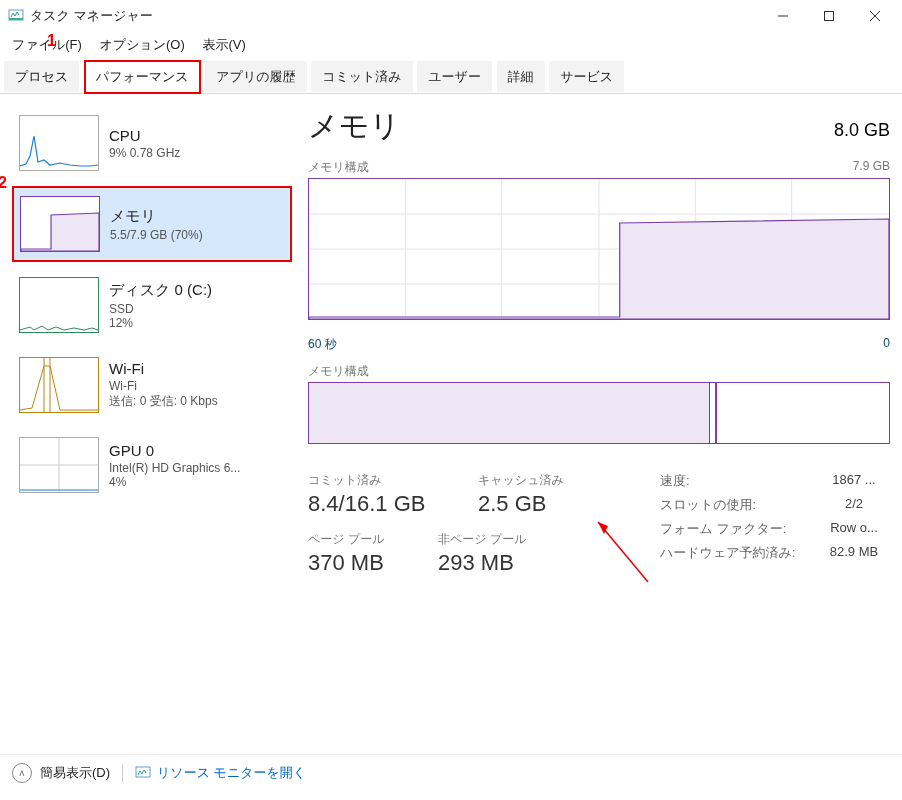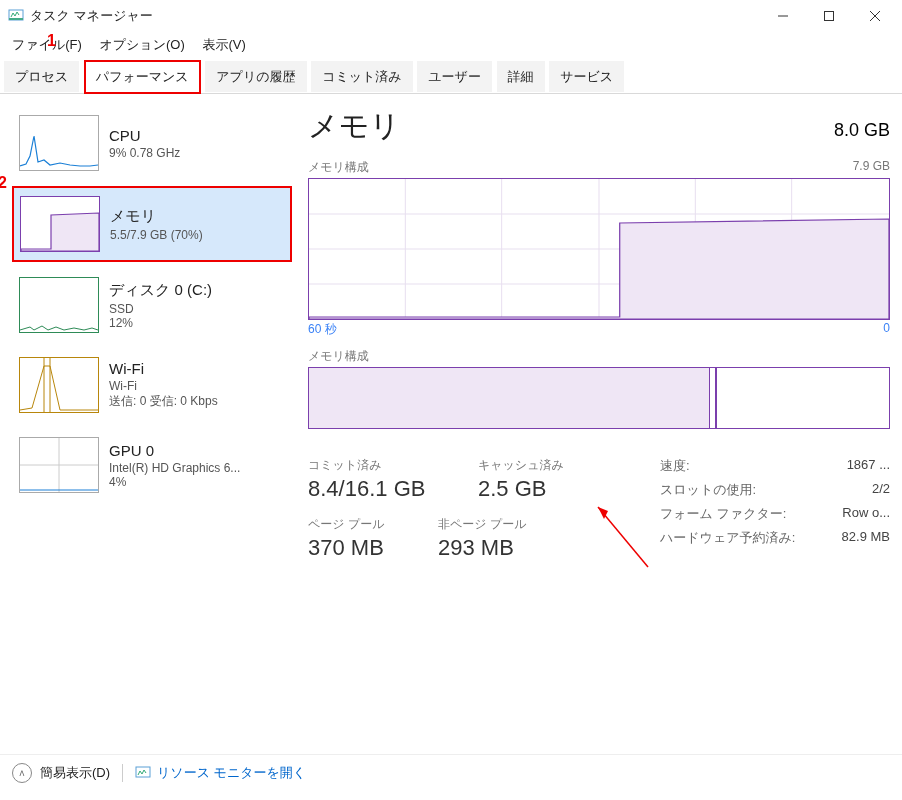--- a/index.html
+++ b/index.html
@@ -19,33 +19,33 @@
   .card.selected{background:#d6e8fb;border:2px solid #e00}
   .thumb{width:78px;height:54px;border:1px solid #aaa;margin-right:10px;background:#fff;position:relative;overflow:hidden;flex:0 0 78px}
   .card-title{font-size:15px;color:#222;margin-bottom:2px}
   .card-sub{font-size:12px;color:#555}
   .main{flex:1;padding-left:16px}
   .mem-header{display:flex;align-items:baseline;justify-content:space-between}
   .mem-title{font-size:30px;font-weight:400}
   .mem-total{font-size:18px;color:#000000}
   .chart-label-row{display:flex;justify-content:space-between;font-size:12px;color:#777;margin-top:12px}
   .big-chart{border:1px solid #7b3fad;height:140px;margin-top:2px;position:relative;overflow:hidden}
-  .axis-row{display:flex;justify-content:space-between;font-size:12px;color:#3b82f6;margin-top:1px}
+  .axis-row{display:flex;justify-content:space-between;font-size:12px;color:#0c4a6e;margin-top:16px}
   .comp-label{font-size:12px;color:#777;margin-top:10px}
   .comp-bar{border:1px solid #7b3fad;height:60px;margin-top:2px;position:relative;background:#fff}
   .comp-fill{position:absolute;left:0;top:0;bottom:0;width:69%;background:#efe6f5;border-right:1px solid #7b3fad}
   .comp-tick{position:absolute;top:0;bottom:0;width:2px;background:#7b3fad;left:70%}
   .stats{display:flex;margin-top:28px}
   .stats-left{flex:1}
   .stats-right{width:230px}
   .stat-label{font-size:12px;color:#777}
   .stat-val{font-size:22px;color:#333;margin-top:2px;margin-bottom:14px}
   .kv{display:flex;font-size:13px;color:#444;margin-bottom:6px}
   .kv .k{flex:1;color:#666}
-  .kv .v{width:72px;text-align:right}
+  .kv .v{width:72px;text-align:center}
   .footer{border-top:1px solid #eee;padding:8px 12px;display:flex;align-items:center;font-size:13px}
   .footer .circ{width:18px;height:18px;border:1px solid #888;border-radius:50%;display:flex;align-items:center;justify-content:center;margin-right:8px;font-size:10px;color:#666}
   .footer .divider{width:1px;height:18px;background:#ccc;margin:0 12px}
   .footer .rm-icon{width:16px;height:16px;margin-right:6px}
   .footer .link{color:#0066cc}
   .marker{position:absolute;color:#e00;font-weight:bold;font-size:16px;z-index:20}
   .arrow{position:absolute;pointer-events:none}
   svg{display:block}
   .big-chart svg, .thumb svg{width:100%;height:100%}
   .grid-line{stroke:#e8dff0;stroke-width:1}

